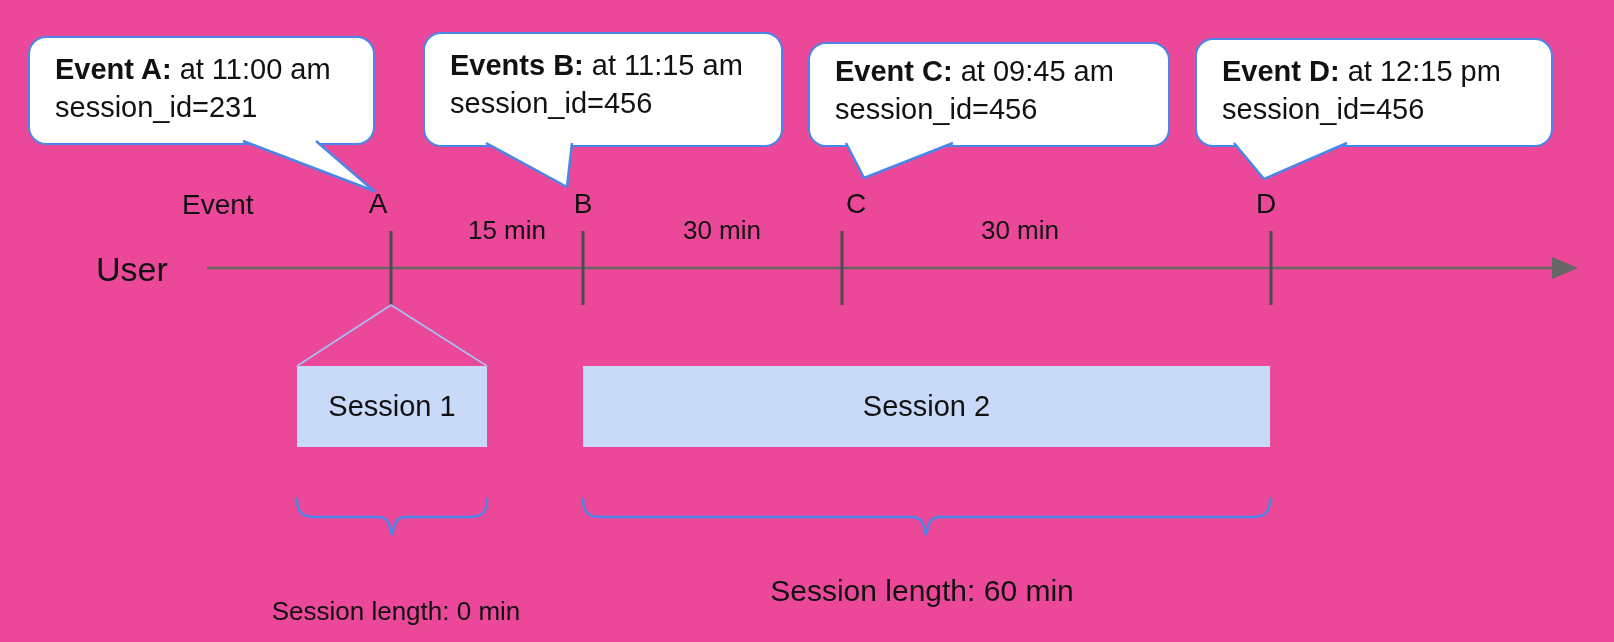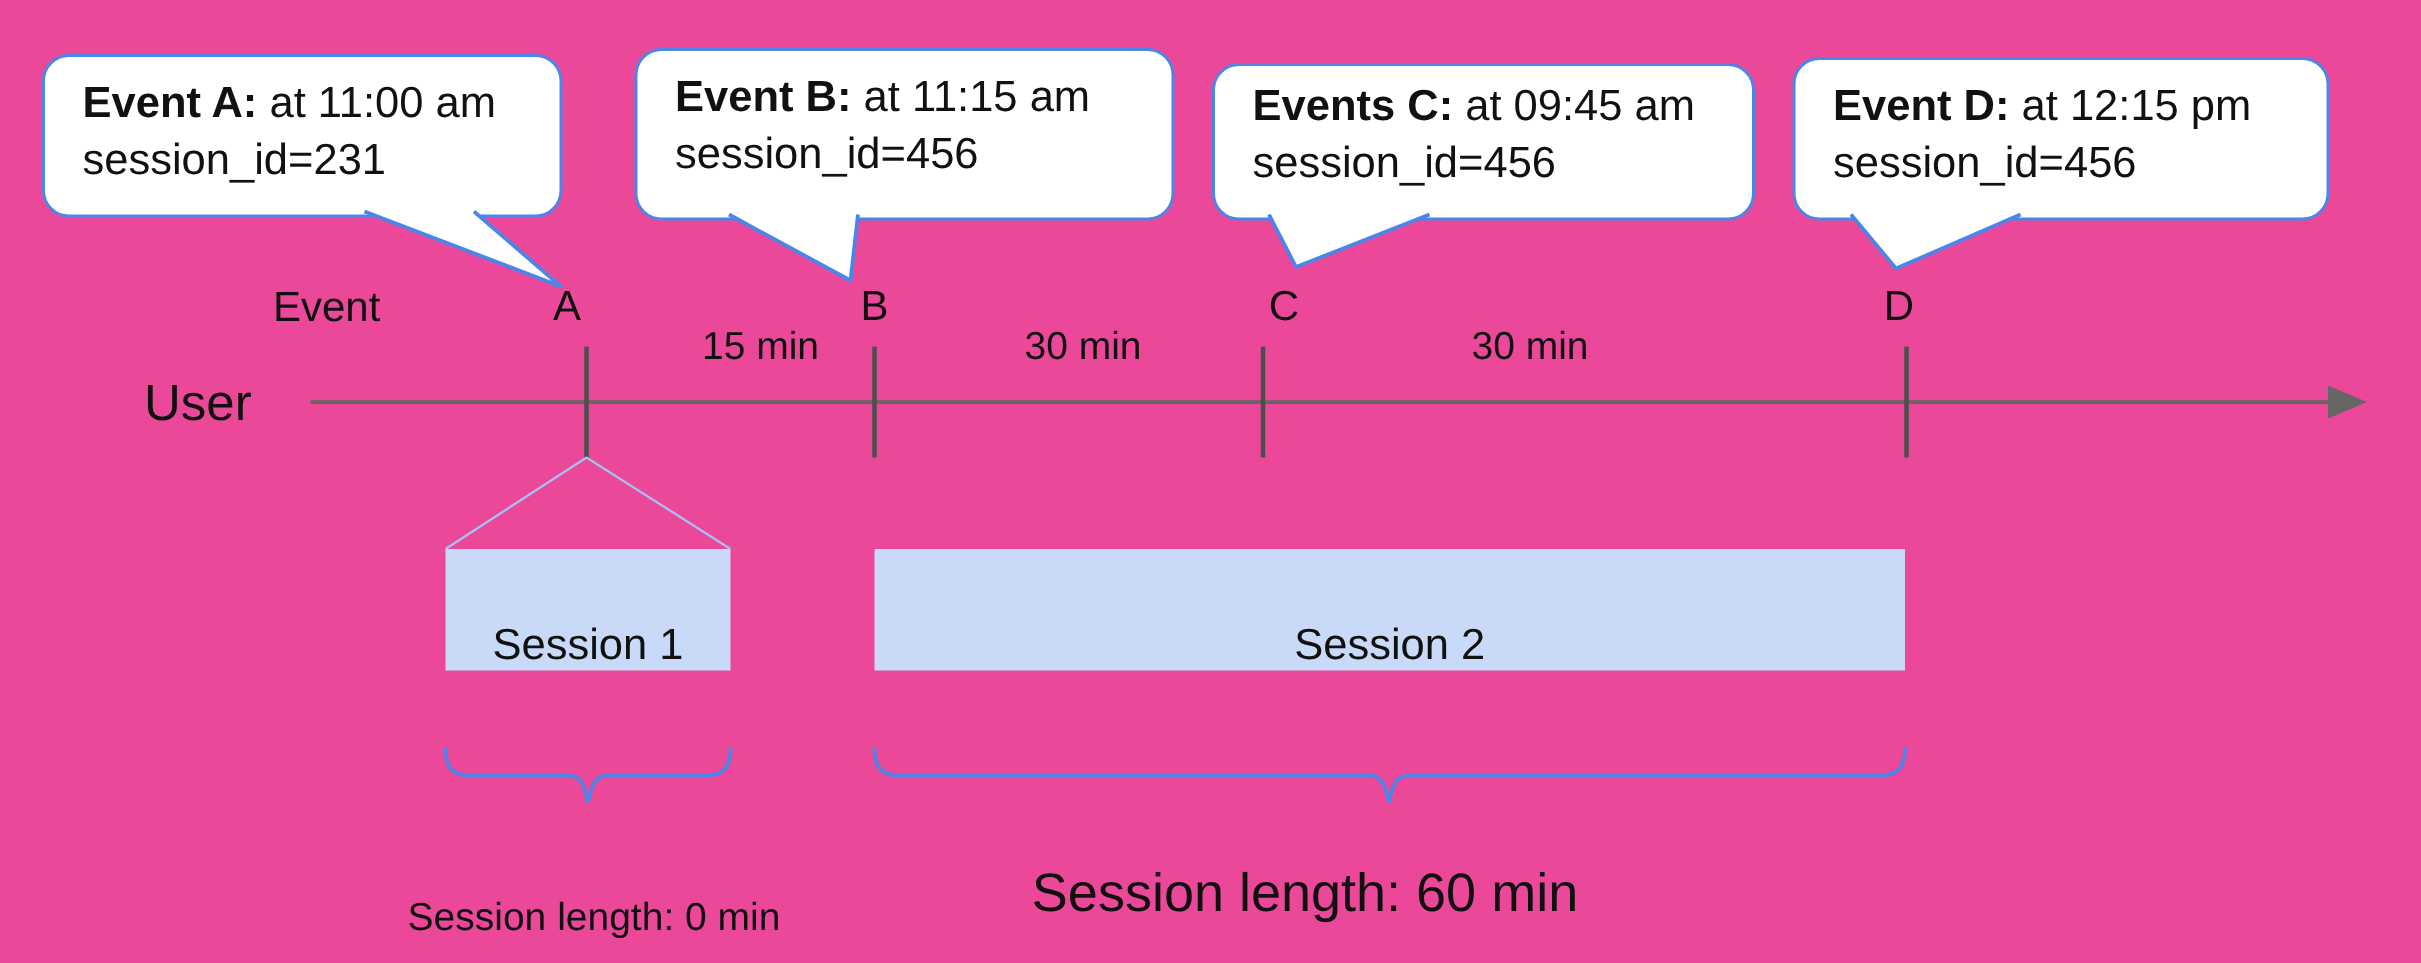--- a/index.html
+++ b/index.html
@@ -15,49 +15,49 @@
   .funnel{fill:none;stroke:var(--funnel-blue,#a4c2f4);stroke-width:1.5}
   .brace{fill:none;stroke:var(--accent-blue,#4a86e8);stroke-width:2.5;stroke-linecap:round}
   .bubble{
     position:absolute;z-index:1;background:#fff;box-sizing:border-box;
     border:2.5px solid var(--accent-blue,#4a86e8);border-radius:18px;
     padding:12px 14px 0 25px;font-size:29px;line-height:38px;white-space:nowrap;
   }
   .bubble b{font-weight:bold}
   .bar{
     position:absolute;z-index:1;top:366px;height:81px;background:var(--bar-fill,#c9daf8);
-    display:flex;align-items:flex-end;justify-content:center;font-size:29px;
+    display:flex;align-items:center;justify-content:center;font-size:29px;
   }
   .label{position:absolute;z-index:2;white-space:nowrap}
   .center{transform:translateX(-50%)}
 </style>
 </head>
 <body>
 
 <div class="canvas">
 
   <div class="bubble" style="left:28px;top:36px;width:347px;height:109px">
     <div>
       <b>Event A:</b>
       <span>at 11:00 am</span>
     </div>
     <div>session_id=231</div>
   </div>
 
   <div class="bubble" style="left:423px;top:32px;width:360px;height:115px">
     <div>
-      <b>Event B:</b>
+      <b>Events B:</b>
       <span>at 11:15 am</span>
     </div>
     <div>session_id=456</div>
   </div>
 
   <div class="bubble" style="left:808px;top:42px;width:362px;height:105px;padding-top:8px">
     <div>
-      <b>Events C:</b>
+      <b>Event C:</b>
       <span>at 09:45 am</span>
     </div>
     <div>session_id=456</div>
   </div>
 
   <div class="bubble" style="left:1195px;top:38px;width:358px;height:109px">
     <div>
       <b>Event D:</b>
       <span>at 12:15 pm</span>
     </div>
@@ -77,21 +77,21 @@
   <div class="label center" style="left:1020px;top:215px;font-size:26px">30 min</div>
 
   <div class="bar" style="left:297px;width:190px">
     <span>Session 1</span>
   </div>
   <div class="bar" style="left:583px;width:687px">
     <span>Session 2</span>
   </div>
 
   <div class="label center" style="left:396px;top:596px;font-size:26px">Session length: 0 min</div>
-  <div class="label center" style="left:870px;top:574px;font-size:36px">Session length: 60 min</div>
+  <div class="label center" style="left:922px;top:574px;font-size:30px">Session length: 60 min</div>
 
   <svg class="shapes" viewBox="0 0 1614 642">
     <line class="tl" x1="207" y1="268" x2="1556" y2="268"></line>
     <polygon class="arrow" points="1552,257 1578,268 1552,279"></polygon>
 
     <line class="tick" x1="391" y1="231" x2="391" y2="305"></line>
     <line class="tick" x1="583" y1="231" x2="583" y2="305"></line>
     <line class="tick" x1="842" y1="231" x2="842" y2="305"></line>
     <line class="tick" x1="1271" y1="231" x2="1271" y2="305"></line>
 

